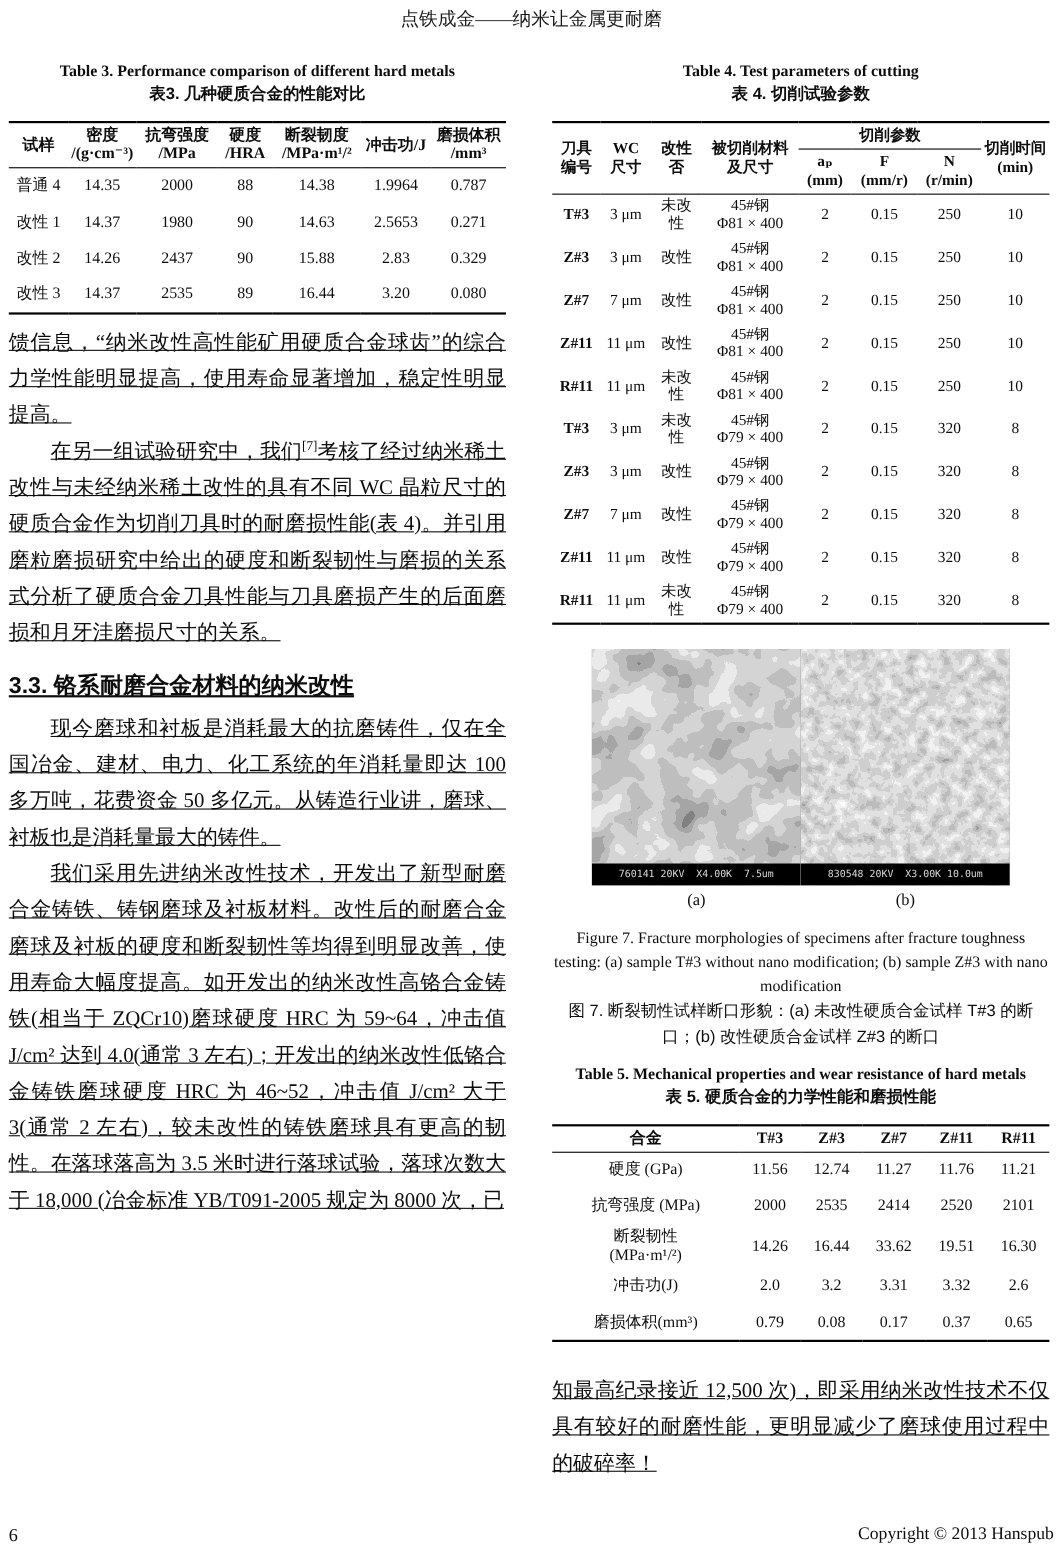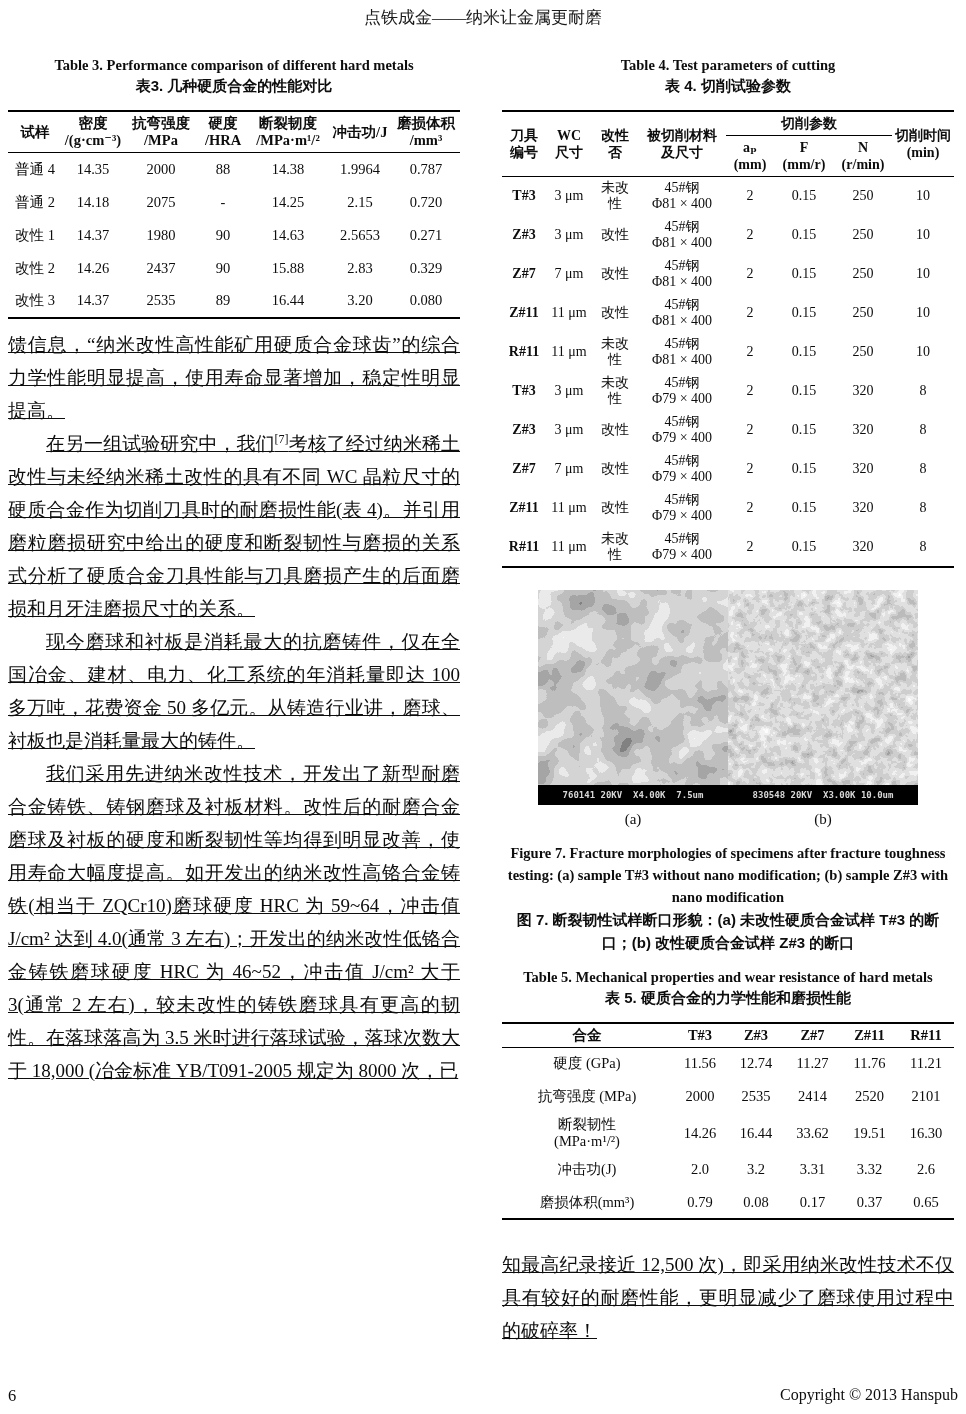--- a/index.html
+++ b/index.html
@@ -43,31 +43,31 @@
   .indent { text-indent: 2em; }
   sup.ref { font-size: 12px; line-height: 0; }
 
   h2.section {
     font-size: 21px; font-weight: bold; margin: 17px 0 9px;
     font-family: "Liberation Sans", "DejaVu Sans", sans-serif;
   }
 
   .figure { margin-top: 22px; }
   .sem-row { display: flex; width: 380px; margin: 0 auto; }
-  .sem { width: 190px; height: 215px; position: relative; overflow: hidden; background: #9a9a9a; font-weight: bold; }
+  .sem { width: 190px; height: 215px; position: relative; overflow: hidden; background: #9a9a9a; }
   .sem svg { display: block; width: 190px; height: 215px; }
   .sem-bar {
     position: absolute; left: 0; bottom: 0; width: 100%; height: 20px;
     background: #000; color: #d8d8d8;
     font-family: "DejaVu Sans Mono", monospace; font-size: 9px;
     display: flex; align-items: center; justify-content: center; white-space: pre;
   }
   .fig-labels { display: flex; width: 380px; margin: 6px auto 0; }
   .fig-labels div { width: 190px; text-align: center; font-size: 15px; }
-  .fig-caption { margin-top: 14px; text-align: center; font-weight: bold; }
+  .fig-caption { margin-top: 14px; text-align: center; font-weight: normal; }
   .fig-caption .en { font-size: 14.5px; line-height: 22px; }
   .fig-caption .zh { font-family: "Liberation Sans", "DejaVu Sans", sans-serif; font-size: 15px; line-height: 23px; }
 
   .caption.t5 { margin-top: 14px; margin-bottom: 14px; }
   .end-para { margin-top: 28px; }
 
   .footer-left  { position: absolute; left: 8px;  top: 1386px; font-size: 16.5px; }
   .footer-right { position: absolute; right: 8px; top: 1386px; font-size: 16px; }
 </style>
 </head>
@@ -112,29 +112,20 @@
         <tr>
           <td>普通 4</td>
           <td>14.35</td>
           <td>2000</td>
           <td>88</td>
           <td>14.38</td>
           <td>1.9964</td>
           <td>0.787</td>
         </tr>
         <tr>
-          <td>普通 2</td>
-          <td>14.18</td>
-          <td>2075</td>
-          <td>-</td>
-          <td>14.25</td>
-          <td>2.15</td>
-          <td>0.720</td>
-        </tr>
-        <tr>
           <td>改性 1</td>
           <td>14.37</td>
           <td>1980</td>
           <td>90</td>
           <td>14.63</td>
           <td>2.5653</td>
           <td>0.271</td>
         </tr>
         <tr>
           <td>改性 2</td>
@@ -153,20 +144,21 @@
           <td>16.44</td>
           <td>3.20</td>
           <td>0.080</td>
         </tr>
       </tbody>
   </table>
 
   <div class="body-text">
     <p>馈信息，“纳米改性高性能矿用硬质合金球齿”的综合力学性能明显提高，使用寿命显著增加，稳定性明显提高。</p>
     <p class="indent"><span>在另一组试验研究中，我们</span><sup class="ref">[7]</sup><span>考核了经过纳米稀土改性与未经纳米稀土改性的具有不同 WC 晶粒尺寸的硬质合金作为切削刀具时的耐磨损性能(表 4)。并引用磨粒磨损研究中给出的硬度和断裂韧性与磨损的关系式分析了硬质合金刀具性能与刀具磨损产生的后面磨损和月牙洼磨损尺寸的关系。</span></p>
+    <h2 class="section">3.3. 铬系耐磨合金材料的纳米改性</h2>
     <p class="indent">现今磨球和衬板是消耗最大的抗磨铸件，仅在全国冶金、建材、电力、化工系统的年消耗量即达 100 多万吨，花费资金 50 多亿元。从铸造行业讲，磨球、衬板也是消耗量最大的铸件。</p>
     <p class="indent">我们采用先进纳米改性技术，开发出了新型耐磨合金铸铁、铸钢磨球及衬板材料。改性后的耐磨合金磨球及衬板的硬度和断裂韧性等均得到明显改善，使用寿命大幅度提高。如开发出的纳米改性高铬合金铸铁(相当于 ZQCr10)磨球硬度 HRC 为 59~64，冲击值 J/cm² 达到 4.0(通常 3 左右)；开发出的纳米改性低铬合金铸铁磨球硬度 HRC 为 46~52，冲击值 J/cm² 大于 3(通常 2 左右)，较未改性的铸铁磨球具有更高的韧性。在落球落高为 3.5 米时进行落球试验，落球次数大于 18,000 (冶金标准 YB/T091-2005 规定为 8000 次，已</p>
   </div>
 </div>
 
 <div class="col col-right">
 
   <div class="caption">
     <div class="en">Table 4. Test parameters of cutting</div>
     <div class="zh">表 4. 切削试验参数</div>

